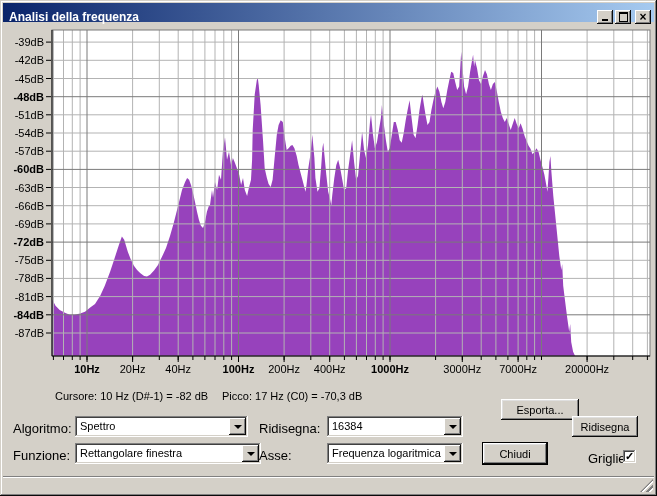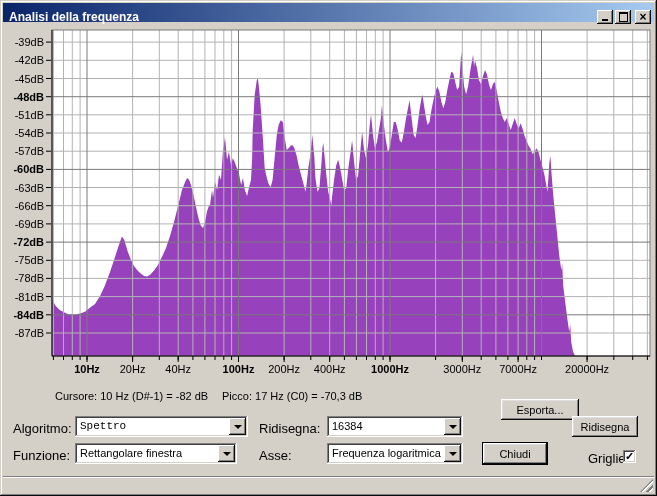--- a/index.html
+++ b/index.html
@@ -212,37 +212,37 @@
           <line x1="587.1" y1="330" x2="587.1" y2="336" stroke="#000"></line>
           <text x="587.1" y="347" text-anchor="middle" font-family="Liberation Sans, sans-serif" font-size="11" fill="#000">20000Hz</text>
         </g>
       </svg>
   </div>
 
   <span class="statusline-cursor">Cursore: 10 Hz (D#-1) = -82 dB</span>
   <span class="statusline-peak">Picco: 17 Hz (C0) = -70,3 dB</span>
 
   <span class="lbl" style="left:13px;top:421px;">Algoritmo:</span>
-  <div class="combo" style="left:75px;top:416px;width:173px;font-family:Liberation Mono, monospace;">
+  <div class="combo" style="left:75px;top:416px;width:173px;">
     <span class="combo-text">Spettro</span>
     <span class="combo-btn">
         <span class="arrow-down"></span>
       </span>
   </div>
 
   <span class="lbl" style="left:259px;top:421px;">Ridisegna:</span>
   <div class="combo" style="left:327px;top:416px;width:136px;">
     <span class="combo-text">16384</span>
     <span class="combo-btn">
         <span class="arrow-down"></span>
       </span>
   </div>
 
   <span class="lbl" style="left:13px;top:448px;">Funzione:</span>
-  <div class="combo" style="left:75px;top:443px;width:162px;padding-left:23px;">
+  <div class="combo" style="left:75px;top:443px;width:186px;padding-left:23px;">
     <span class="combo-text">Rettangolare finestra</span>
     <span class="combo-btn">
         <span class="arrow-down"></span>
       </span>
   </div>
 
   <span class="lbl" style="left:259px;top:448px;">Asse:</span>
   <div class="combo" style="left:327px;top:443px;width:136px;">
     <span class="combo-text">Frequenza logaritmica</span>
     <span class="combo-btn">

